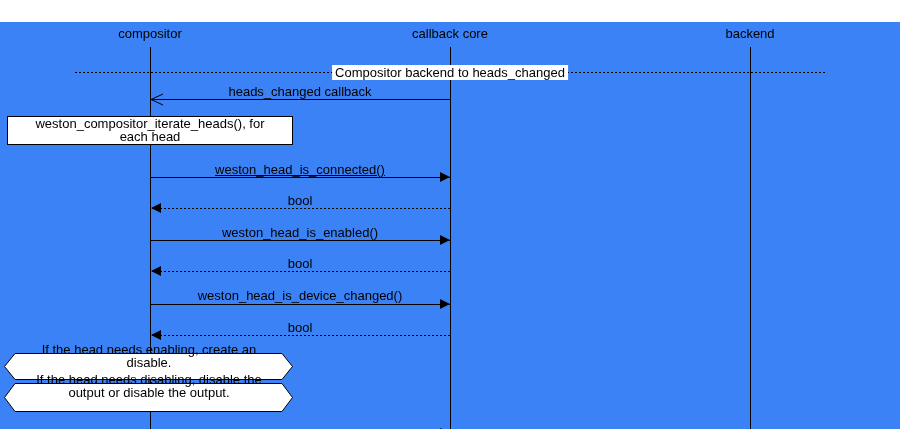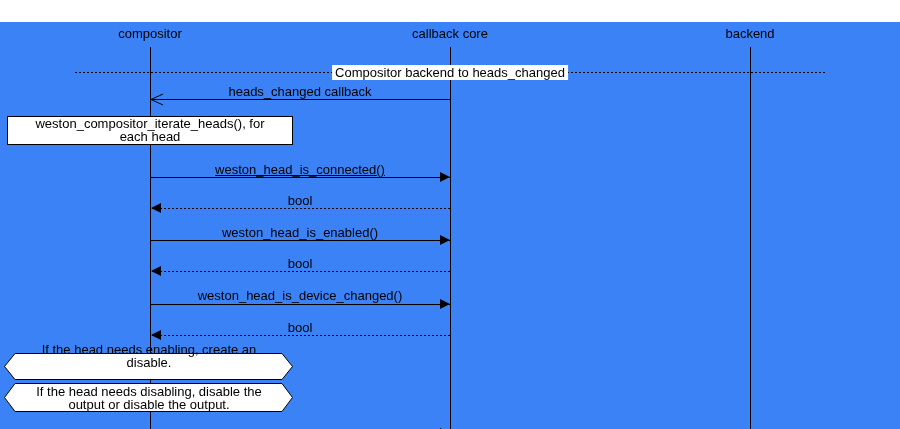--- a/index.html
+++ b/index.html
@@ -140,21 +140,21 @@
     <polygon points="11,0.5 278,0.5 288.5,13.5 278,26.5 11,26.5 0.5,13.5" fill="#ffffff" stroke="#000000" stroke-width="1"></polygon>
   </svg>
   <div class="hex-text" style="left:4px; top:321px; width:290px;">
     <span>If the head needs enabling, create an</span>
     <span>disable.</span>
   </div>
 
   <svg class="hex-svg" style="left:4px; top:361px;" width="290" height="30">
     <polygon points="11,0.5 278,0.5 288.5,14.5 278,28.5 11,28.5 0.5,14.5" fill="#ffffff" stroke="#000000" stroke-width="1"></polygon>
   </svg>
-  <div class="hex-text" style="left:4px; top:363px; width:290px;">
+  <div class="hex-text" style="left:4px; top:351px; width:290px;">
     <span>If the head needs disabling, disable the</span>
     <span>output or disable the output.</span>
   </div>
 
   <div class="dash-line" style="left:150px; top:411px; width:290px;"></div>
   <div class="arrow-r" style="left:440px; top:406px;"></div>
 
 </div>
 
 </body></html>

